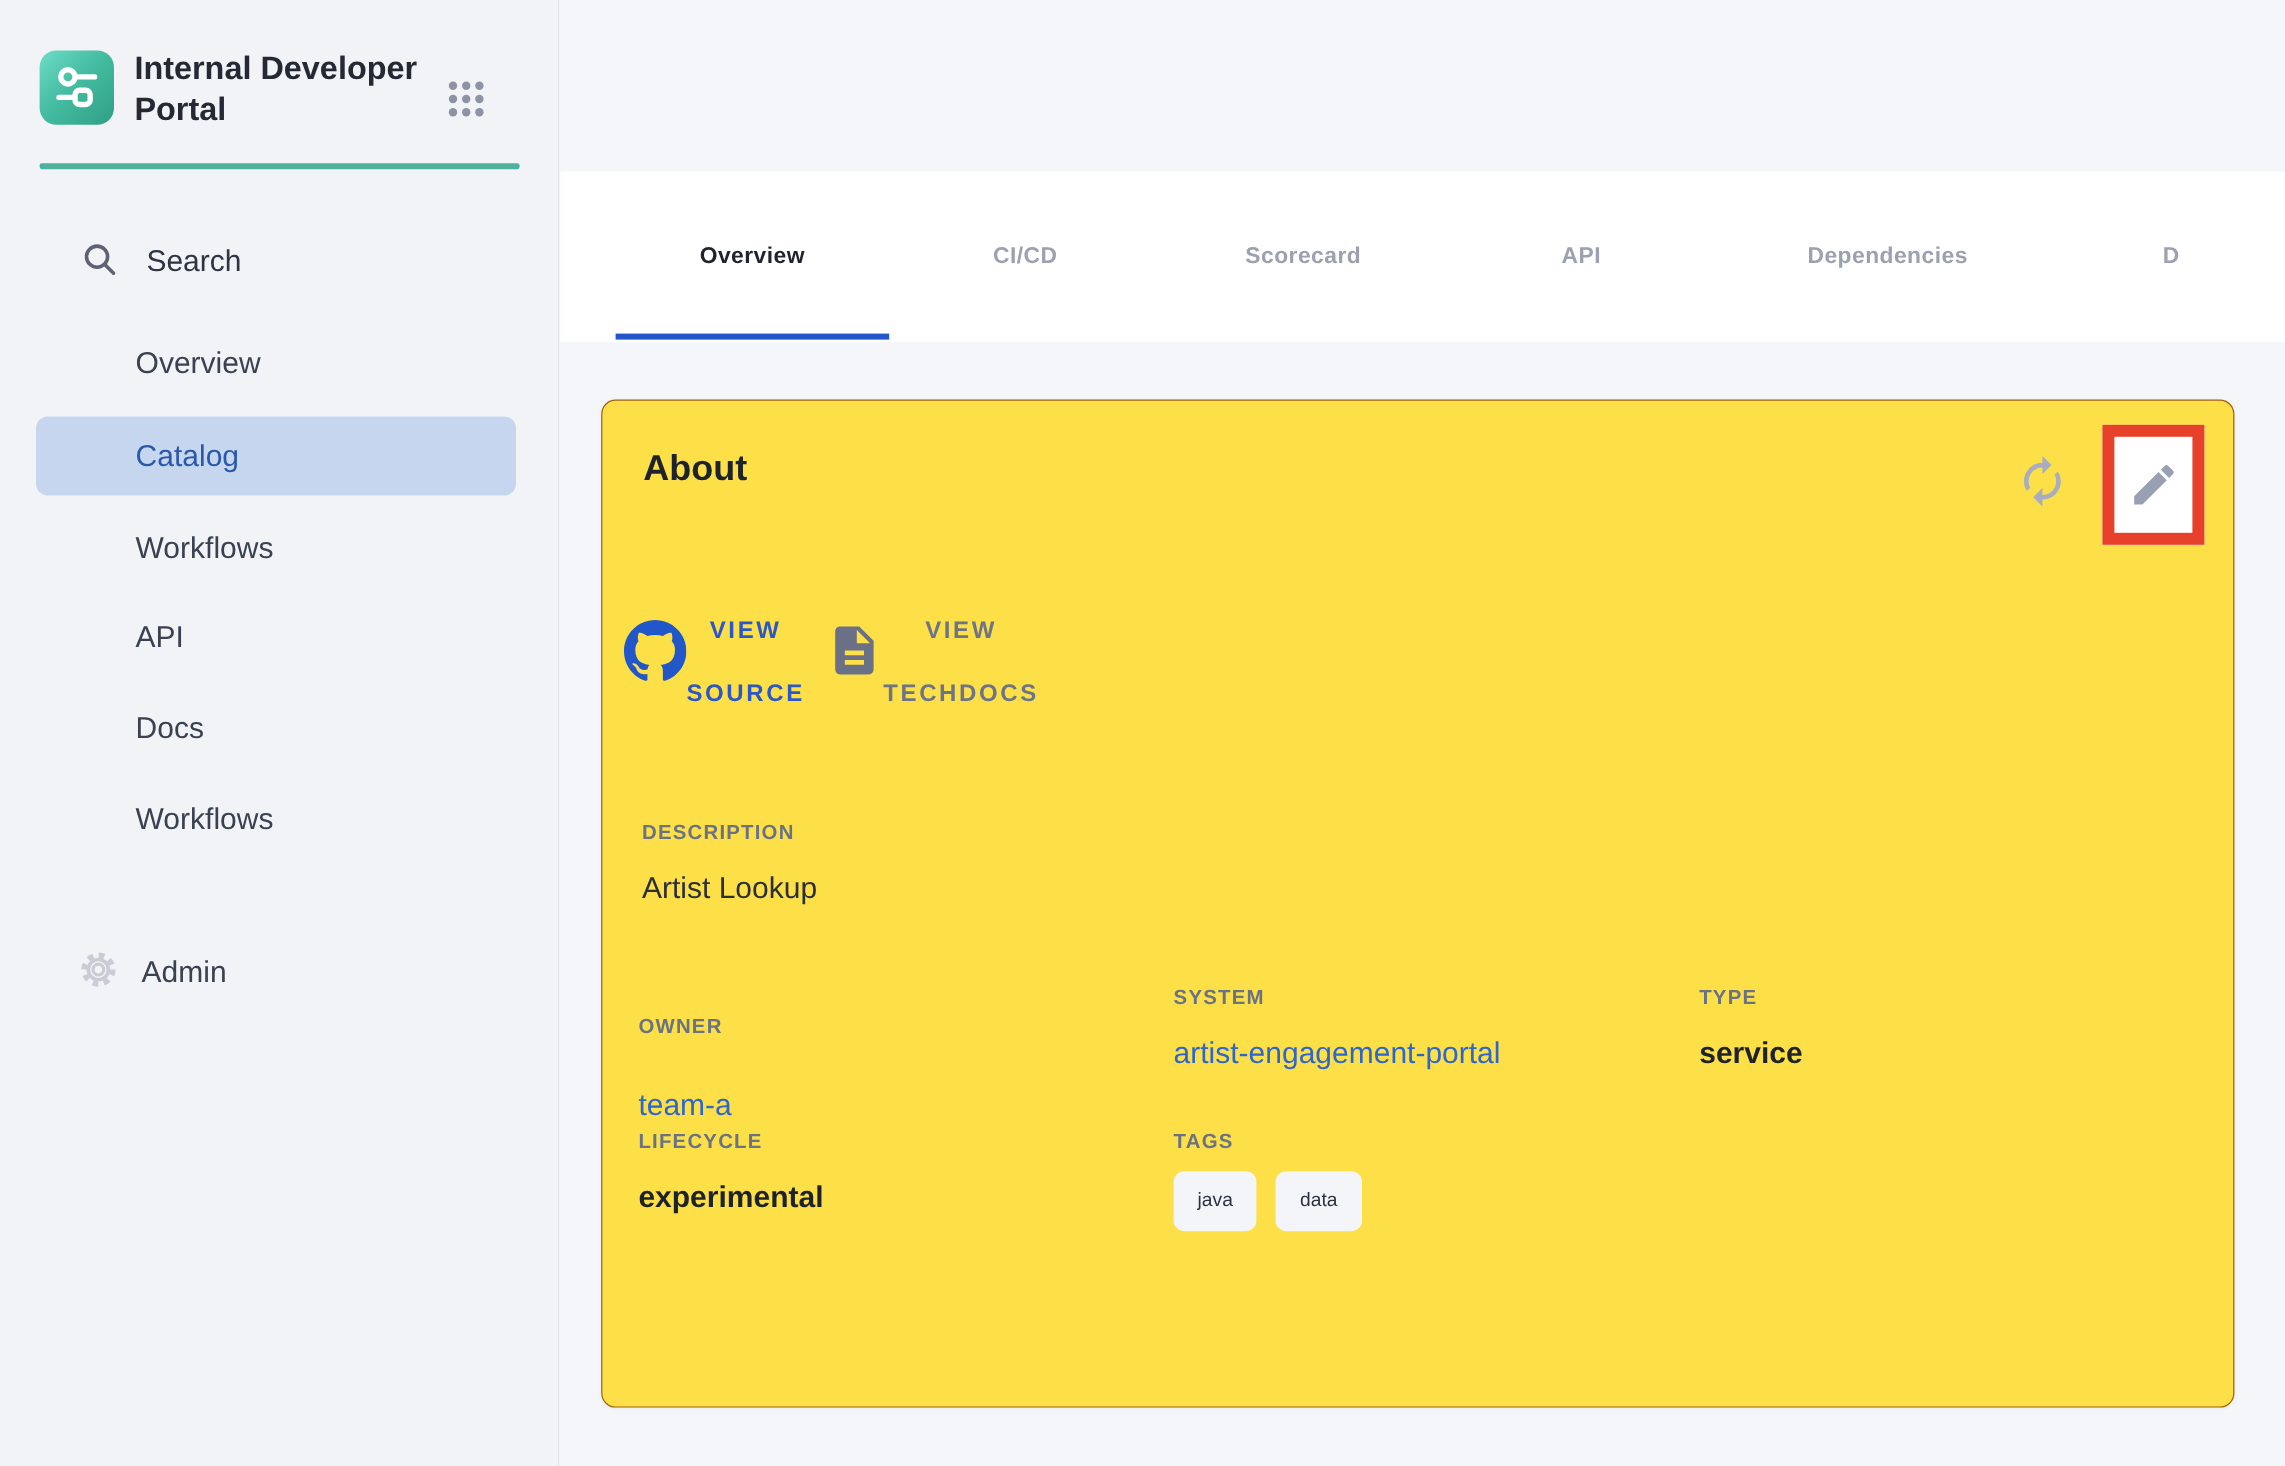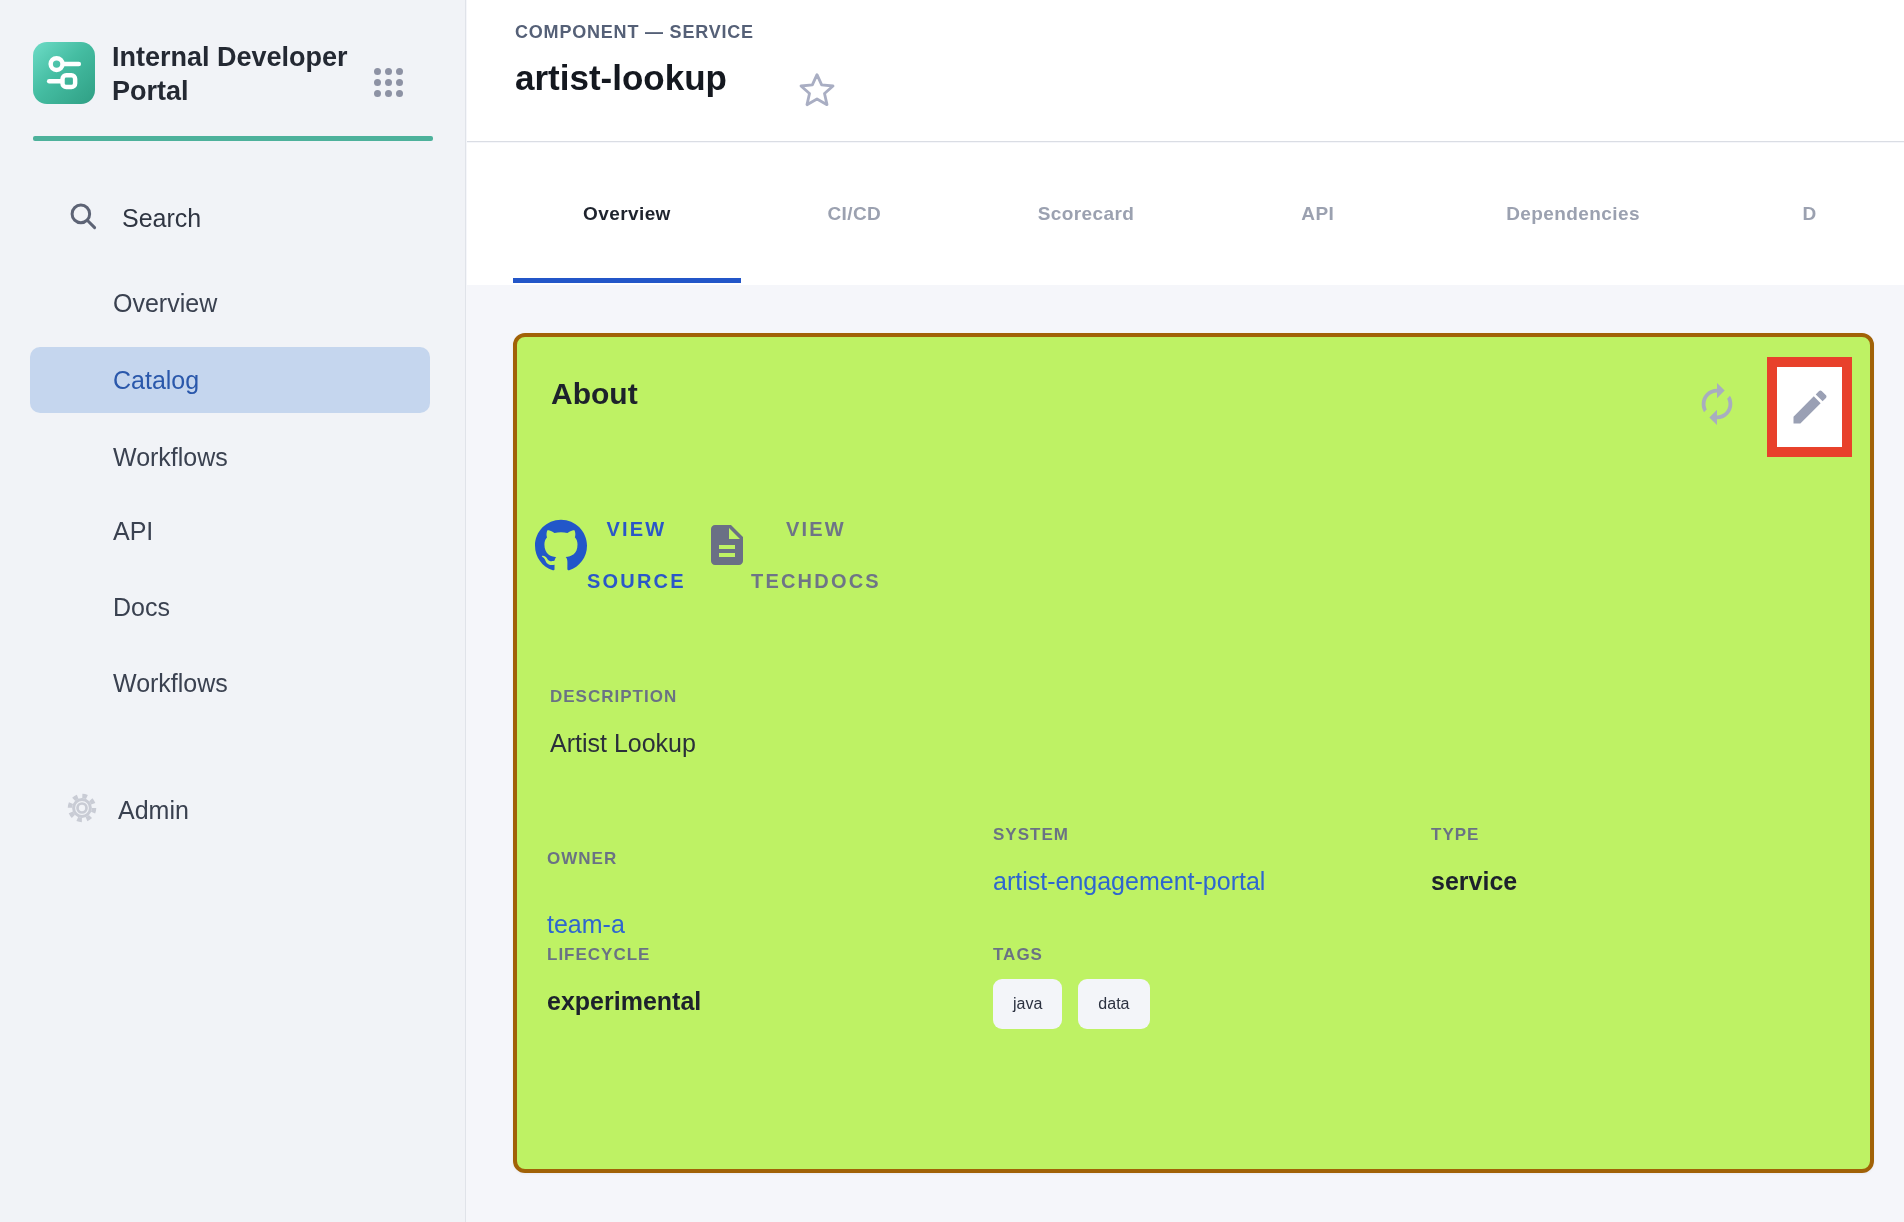--- a/index.html
+++ b/index.html
@@ -34,21 +34,21 @@
 
   .tabbar { position:absolute; left:0; top:143px; width:100%; height:142px; background:#ffffff; display:flex; padding-left:46px; }
   .tab { height:142px; display:flex; align-items:center; justify-content:center; font-size:19px; font-weight:600; letter-spacing:.4px; color:#9ba1b0; position:relative; cursor:pointer; }
   .tab.t0 { width:241px; } .tab.t1 { width:240px; } .tab.t2 { width:250px; } .tab.t3 { width:240px; } .tab.t4 { width:300px; } .tab.t5 { width:200px; }
   .tab.active { color:#1e232d; }
   .tab.active::after { content:""; position:absolute; left:0; right:0; bottom:2px; height:5px; background:#2356c8; }
 
   .content { position:absolute; left:0; top:285px; width:100%; height:937px; background:#f5f6fa; }
 
   
-  .card { position:absolute; left:46px; top:48px; width:1361px; height:840px; background:#bef264; border:4px solid #a16207; border-radius:12px; box-shadow:0 1px 3px rgba(20,25,40,.05); }
+  .card { position:absolute; left:34px; top:48px; width:1361px; height:840px; background:#fde047; border:1px solid #a16207; border-radius:12px; box-shadow:0 1px 3px rgba(20,25,40,.05); }
   .card-title { position:absolute; left:34px; top:40px; font-size:30px; font-weight:700; color:#1d222b; }
   .refresh-btn { position:absolute; left:1177px; top:44px; width:46px; height:46px; background:none; border:none; cursor:pointer; }
 
   .annotation-box { position:absolute; left:1250px; top:20px; width:85px; height:100px; border:10px solid #e8412b; display:flex; align-items:center; justify-content:center; background:#ffffff; }
   .edit-btn { width:44px; height:44px; background:none; border:none; cursor:pointer; }
 
   .link-block { position:absolute; display:flex; flex-direction:row; align-items:center; cursor:pointer; text-decoration:none; }
   .lb-source { left:18px; top:150px; width:140px; }
   .lb-techdocs { left:186px; top:150px; width:170px; }
   .link-block .cap { margin-top:16px; text-align:center; font-size:20px; font-weight:700; letter-spacing:2.2px; line-height:52px; }
@@ -133,29 +133,20 @@
         <circle cx="12" cy="12" r="5.6" stroke-width="2"></circle>
         <circle cx="12" cy="12" r="8" stroke-width="3" stroke-dasharray="3.14 3.14"></circle>
       </svg>
     </span>
     <span class="lbl">Admin</span>
   </div>
 </aside>
 
 <div class="main">
 
-  <div class="page-header">
-    <div class="eyebrow">COMPONENT — SERVICE</div>
-    <div class="entity-title">artist-lookup</div>
-    <button class="star-btn" aria-label="favorite">
-      <svg width="40" height="40" viewBox="0 0 24 24" fill="none" stroke="#a9aec3" stroke-width="1.7" stroke-linejoin="round">
-        <polygon points="12,2.8 14.8,8.9 21.6,9.6 16.5,14.1 18,20.8 12,17.4 6,20.8 7.5,14.1 2.4,9.6 9.2,8.9"></polygon>
-      </svg>
-    </button>
-  </div>
 
   <div class="tabbar">
     <div class="tab t0 active">
         <span>Overview</span>
       </div>
     <div class="tab t1">
         <span>CI/CD</span>
       </div>
     <div class="tab t2">
         <span>Scorecard</span>

